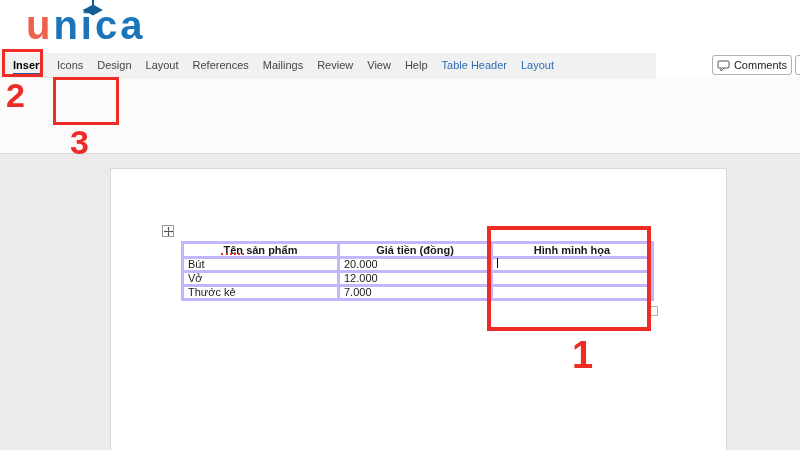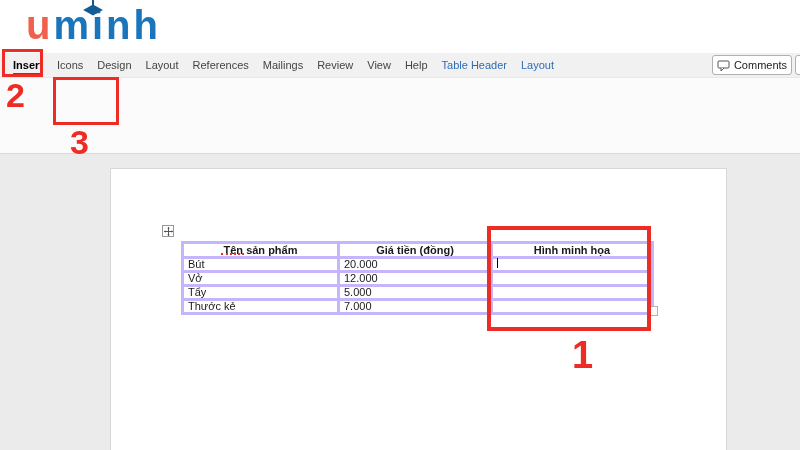--- a/index.html
+++ b/index.html
@@ -10,21 +10,21 @@
 
   
   #logo { left:26px; top:0px; font-size:40px; font-weight:800; letter-spacing:3px;
           color:#1b75bb; line-height:50px; }
   #logo .u { color:#f0614d; }
   #cap  { left:86px; top:3px; width:14px; height:14px; background:#145c94;
           transform:scaleY(.55) rotate(45deg); }
   #cap-stem { left:92px; top:-1px; width:2px; height:7px; background:#145c94; }
 
   
-  #tabrow { left:0; top:53px; width:800px; height:25px; background:#f1f1f1;
+  #tabrow { left:0; top:53px; width:656px; height:25px; background:#f1f1f1;
             border-bottom:1px solid #e8e8e8;text-align:center; }
   #tabs { position:absolute; left:6px; top:0; display:flex; }
   .tab { font-size:11px; color:#444; line-height:25px; padding:0 7px; white-space:nowrap; }
   .tab.active { font-weight:bold; color:#000; position:relative; }
   .tab.active::after { content:""; position:absolute; left:7px; right:7px; bottom:3px;
                        height:2px; background:#2b579a; }
   .tab.blue { color:#2e6db5; }
   #comments-btn { left:712px; top:55px; width:80px; height:20px; background:#fff;
                   border:1px solid #b0b0b0; border-radius:3px; display:flex; align-items:center;
                   justify-content:center; gap:4px; font-size:11px; color:#222; }
@@ -78,21 +78,21 @@
   .ann-num { position:absolute; color:#ee2b24; font-weight:bold; font-size:34px; line-height:1; }
   #ann-num-1 { left:572px; top:336px; font-size:38px; }
   #ann-num-2 { left:6px;  top:78px; }
   #ann-num-3 { left:70px; top:125px; }
 </style>
 </head>
 <body>
 
 <div id="screen">
 
-  <div id="logo" class="abs"><span class="u">u</span><span>minh</span></div>
+  <div id="logo" class="abs"><span class="u">u</span><span>nica</span></div>
   <div id="cap" class="abs"></div>
   <div id="cap-stem" class="abs"></div>
 
   <div id="tabrow" class="abs">
     <div id="tabs">
       <span class="tab active">Insert</span>
       <span class="tab">Icons</span>
       <span class="tab">Design</span>
       <span class="tab">Layout</span>
       <span class="tab">References</span>
@@ -395,25 +395,20 @@
       <td>Bút</td>
       <td>20.000</td>
       <td></td>
     </tr>
     <tr>
       <td>Vở</td>
       <td>12.000</td>
       <td></td>
     </tr>
     <tr>
-      <td>Tẩy</td>
-      <td>5.000</td>
-      <td></td>
-    </tr>
-    <tr>
       <td>Thước kẻ</td>
       <td>7.000</td>
       <td></td>
     </tr>
   </tbody>
     </table>
 
   <div id="squiggle" class="abs"></div>
   <div id="caret" class="abs"></div>
   <div id="resize-handle" class="abs"></div>

